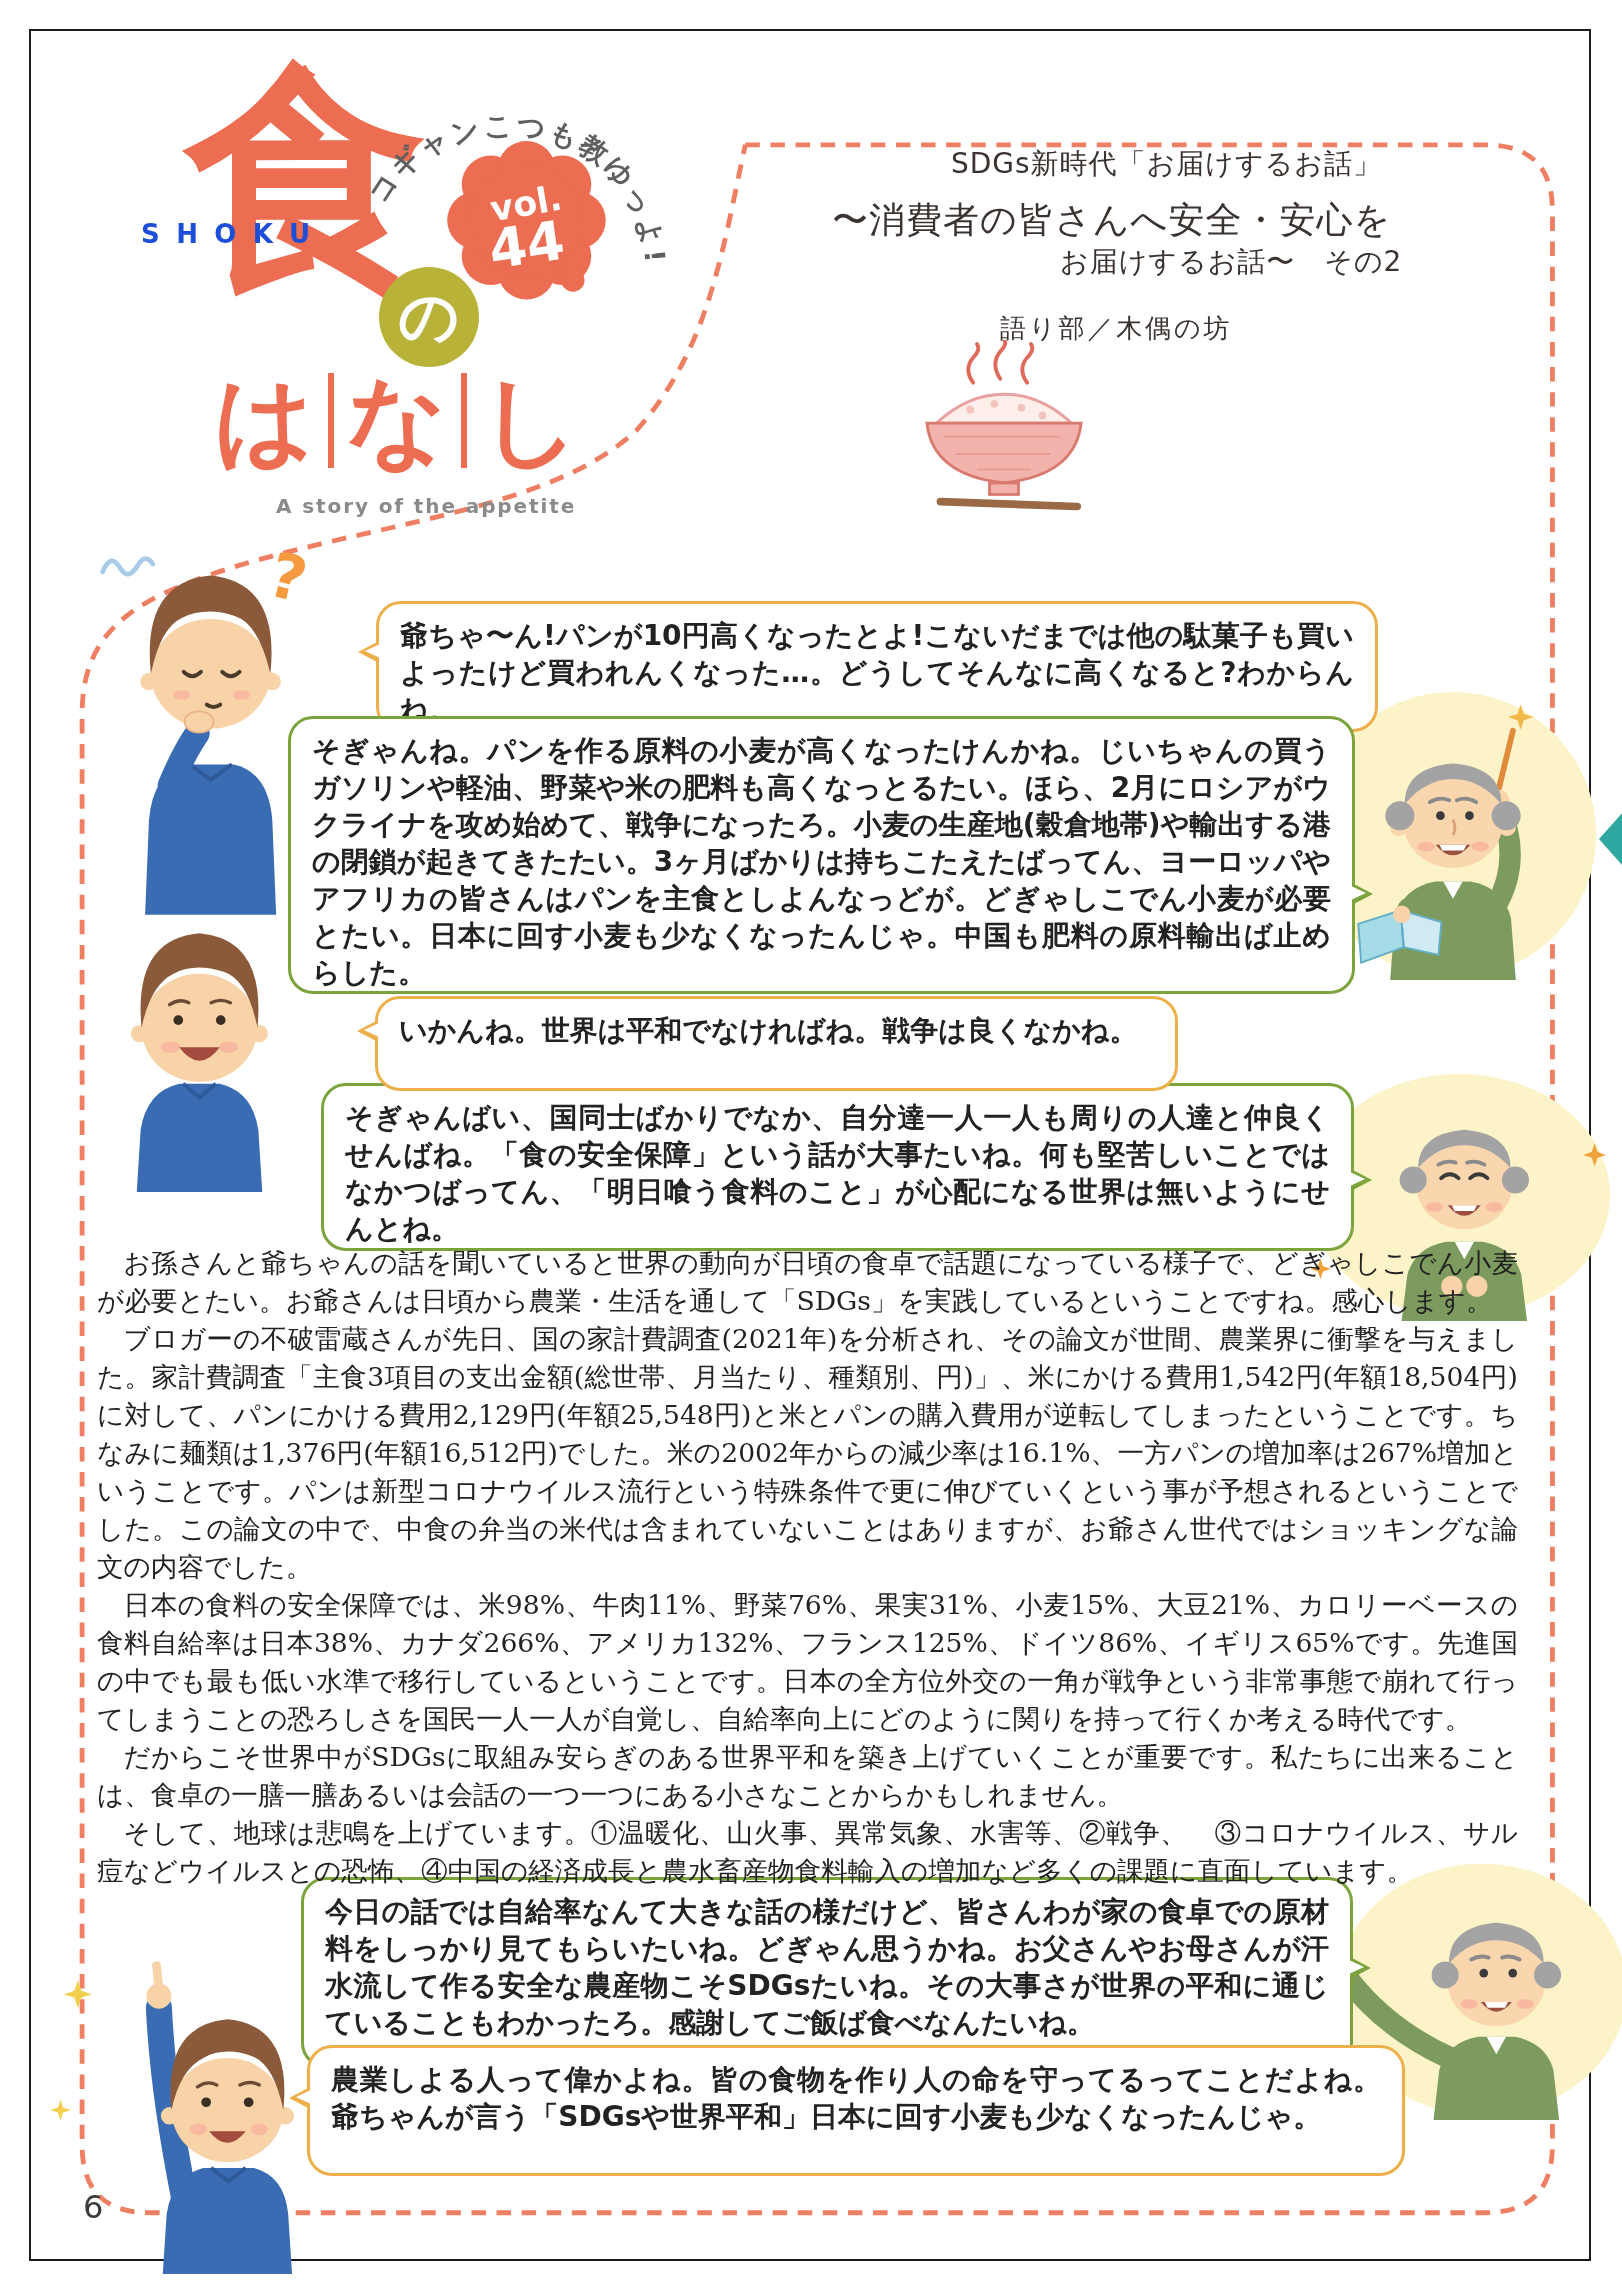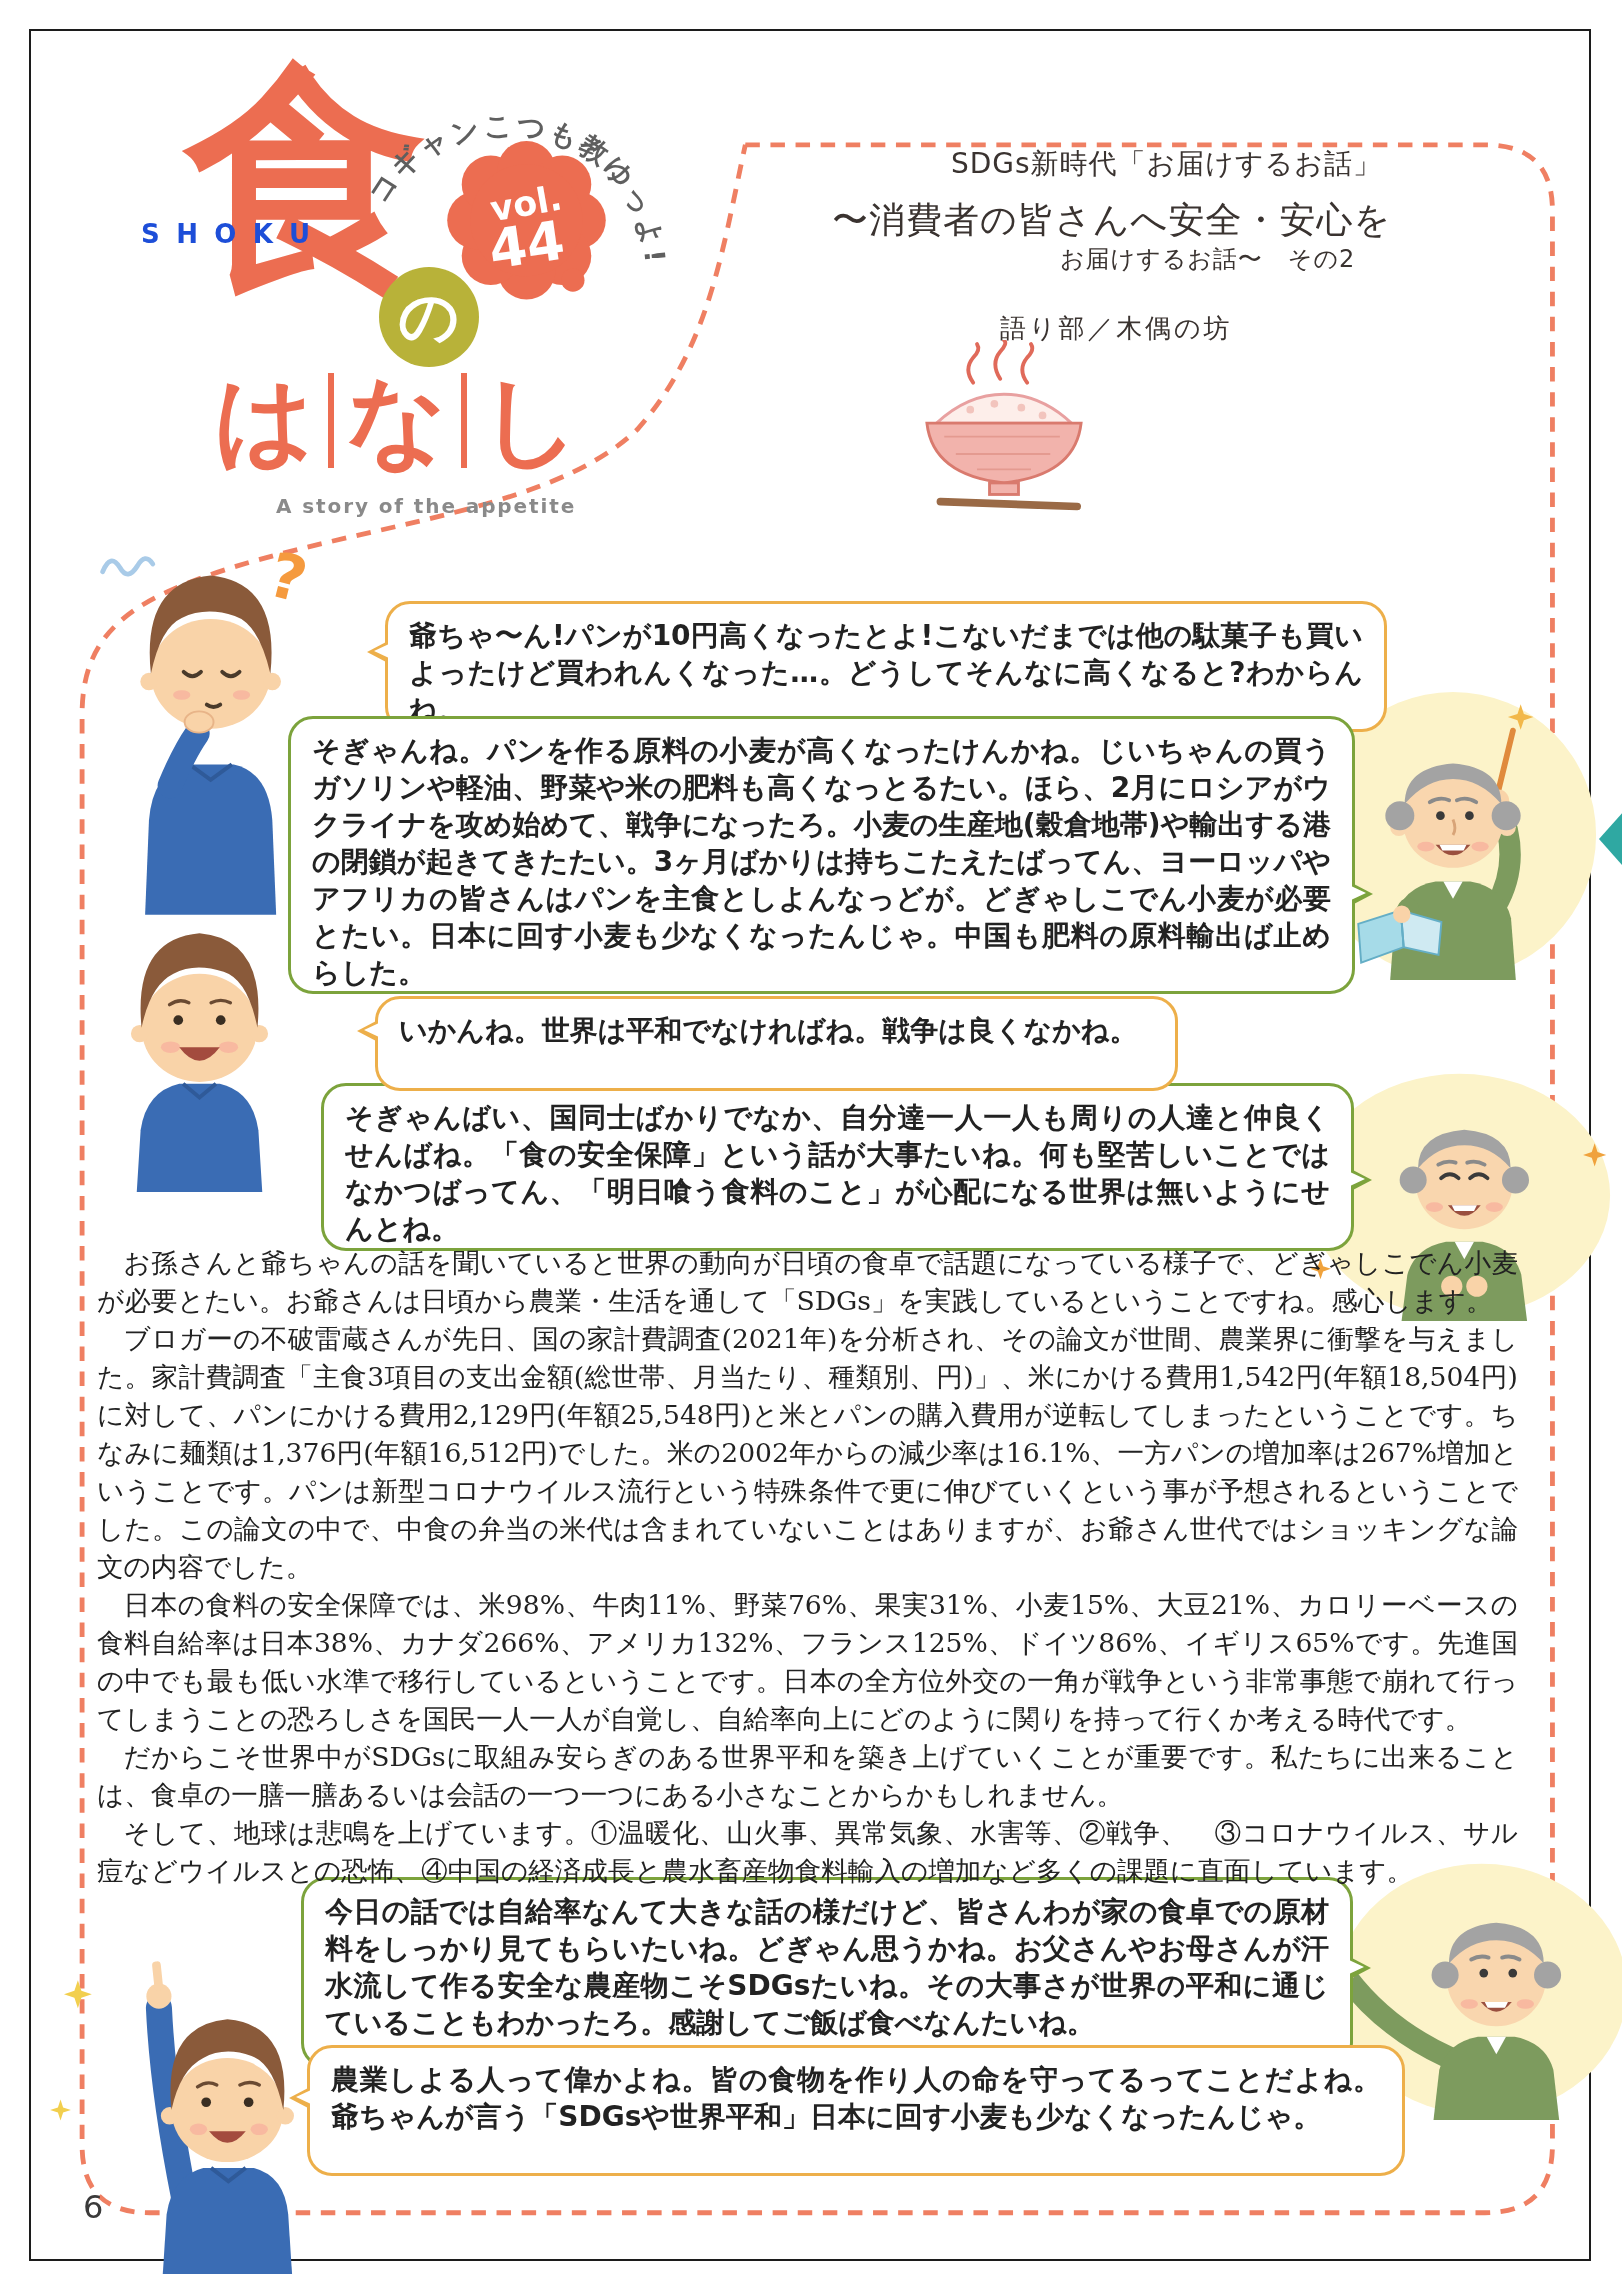--- a/index.html
+++ b/index.html
@@ -19,21 +19,21 @@
                   background:#b8b239;display:flex;align-items:center;justify-content:center;}
   .logo-no-circle span{color:#fff;font-size:60px;font-weight:bold;}
   .logo-hana{left:214px;top:371px;display:flex;align-items:center;gap:13.5px;}
   .logo-hana .ch{font-size:98px;line-height:98px;font-weight:bold;color:#ec6d51;}
   .logo-hana .bar{width:5.8px;height:95px;background:#ec6d51;}
   .logo-sub{left:276px;top:494px;font-size:20px;letter-spacing:1.9px;color:#8a8a8a;font-weight:bold;}
 
   
   .hdr-series{left:951px;top:145px;font-size:28px;letter-spacing:1px;color:#3a3330;}
   .hdr-line1{left:832px;top:196px;font-size:36px;letter-spacing:1px;color:#3a3330;}
-  .hdr-line2{left:1060px;top:243px;font-size:24px;letter-spacing:1px;color:#3a3330;}
+  .hdr-line2{left:1060px;top:243px;font-size:28px;letter-spacing:1px;color:#3a3330;}
   .hdr-narr{left:1000px;top:311px;font-size:26px;letter-spacing:2.9px;color:#3a3330;}
 
   
   .bubble{position:absolute;background:#fff;border-radius:25px;padding:12.6px 21px;
           font-weight:bold;font-size:28px;line-height:37px;color:#222;text-align:justify;}
   .b-orange{border:3.9px solid #edaf4a;}
   .b-green{border:3.9px solid #7ca33c;}
   .tail{position:absolute;width:0;height:0;border-style:solid;}
   .tail-in{position:absolute;width:0;height:0;border-style:solid;}
   .tl{left:-21px;border-width:11.6px 21px 11.6px 0;}
@@ -274,21 +274,21 @@
     </g>
     <circle cx="173" cy="162" r="5" fill="#3a2e22"></circle>
       <circle cx="217" cy="162" r="5" fill="#3a2e22"></circle>
     <ellipse cx="165" cy="190" rx="9" ry="6" fill="#f8b9a0"></ellipse>
       <ellipse cx="228" cy="190" rx="9" ry="6" fill="#f8b9a0"></ellipse>
     <path d="M176,192 Q195,216 214,192 Z" fill="#a34b3e"></path>
     <path d="M128,340 L132,278 Q138,238 170,230 L222,230 Q254,238 258,278 L262,340 Z" fill="#3a6cb4"></path>
     <path d="M178,230 L196,244 L214,230" stroke="#2f5a99" stroke-width="4" fill="none"></path>
   </svg>
 
-  <div class="bubble b-orange" style="left:385px;top:601px;width:954px;height:100px;">
+  <div class="bubble b-orange" style="left:376px;top:601px;width:954px;height:100px;">
     <div class="tail tl o" style="top:37px">
         <div class="tail-in"></div>
       </div>
     <span>爺ちゃ〜ん!パンが10円高くなったとよ!こないだまでは他の駄菓子も買いよったけど買われんくなった…。どうしてそんなに高くなると?わからんね。</span>
   </div>
 
   <div class="bubble b-green" style="left:288px;top:716px;width:1019px;height:247px;">
     <div class="tail tr g" style="top:164px">
         <div class="tail-in"></div>
       </div>

